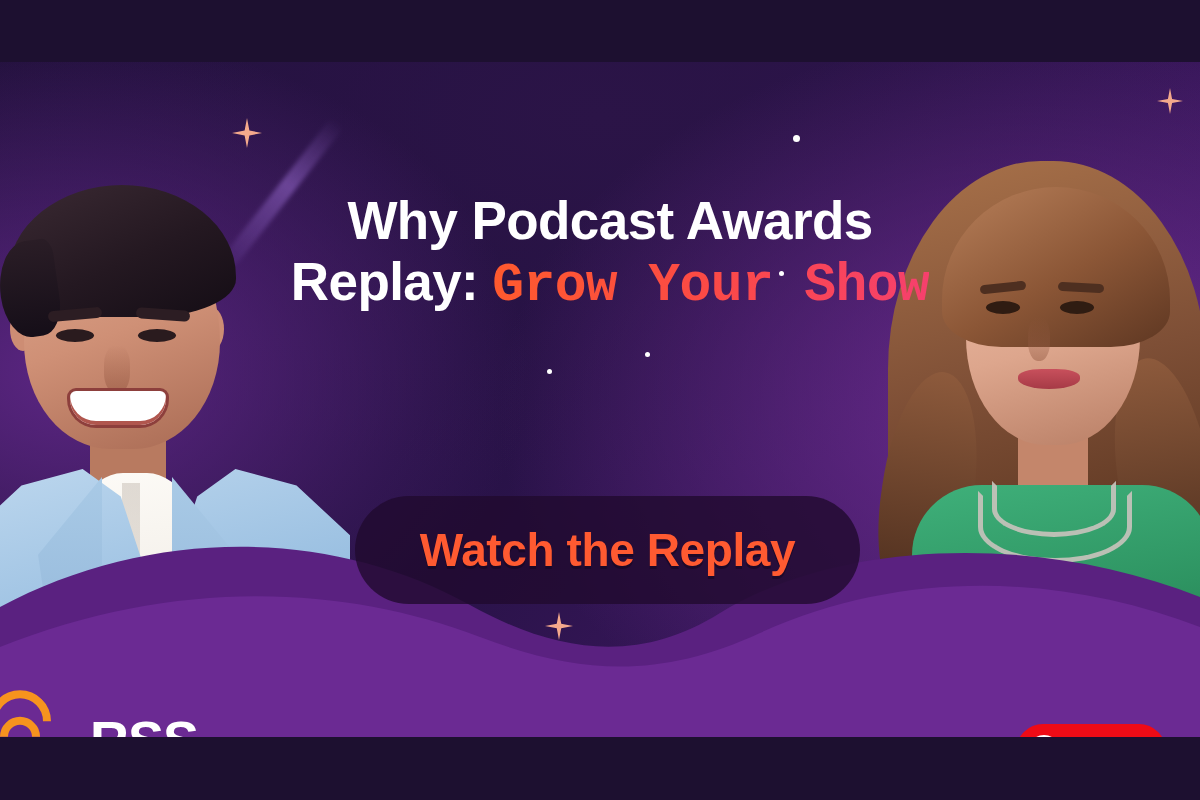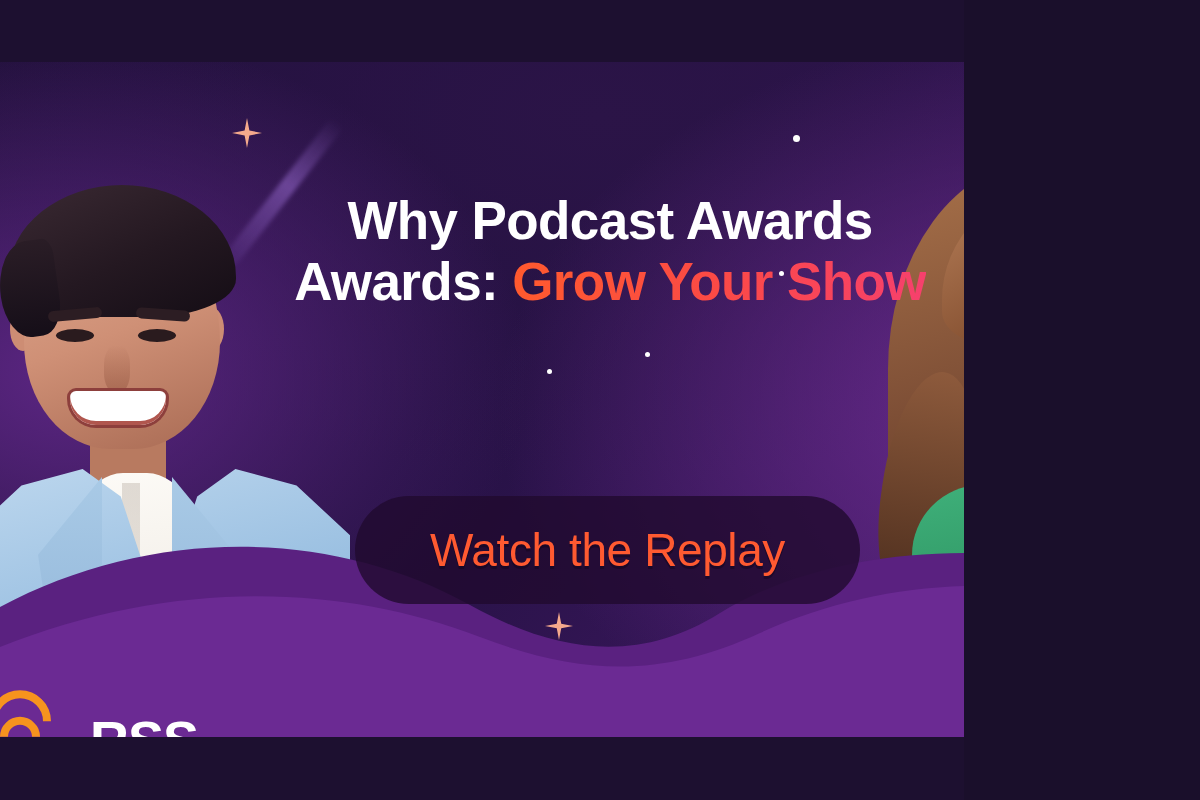--- a/index.html
+++ b/index.html
@@ -4,21 +4,21 @@
 <style>
   * { margin:0; padding:0; box-sizing:border-box; }
   html, body {
     width:1200px; height:800px; overflow:hidden;
     background:#1a0f2b;
     font-family:"Liberation Sans", sans-serif;
   }
 
   .stage {
     position:relative;
-    width:964px; height:800px;
+    width:1200px; height:800px;
     background:#b91c1c;
     overflow:hidden;
   }
 
   
   .bar-top, .bar-bottom {
     position:absolute; left:0; width:1200px;
     background:#1d1030; z-index:60;
   }
   .bar-top    { top:0;     height:62px; }
@@ -215,34 +215,34 @@
     position:absolute; left:250px; top:128px; width:720px;
     text-align:center; z-index:40;
     font-weight:700; font-size:53px; line-height:1.16;
     letter-spacing:-.6px;
   }
   .headline .ln { display:block; white-space:nowrap; }
   .w { color:#ffffff; }
   .g {
     background:linear-gradient(90deg,#ff5a2e 0%,#fb4a45 48%,#f6406d 100%);
     -webkit-background-clip:text; background-clip:text;
-    -webkit-text-fill-color:transparent; color:transparent;
+    -webkit-text-fill-color:transparent; color:transparent;font-family:Liberation Mono, monospace;
   }
 
   
   .cta {
     position:absolute; left:355px; top:434px;
     width:505px; height:108px;
     background:rgba(32,10,46,.80);
     border-radius:54px;
     display:flex; align-items:center; justify-content:center;
     z-index:42;
   }
   .cta-label {
-    font-weight:400; font-size:46px; color:#ff5a31;
+    font-weight:700; font-size:46px; color:#ff5a31;
     letter-spacing:-.4px;
     text-shadow:0 3px 0 rgba(20,6,30,.55);
   }
 
   
   .logo {
     position:absolute; left:18px; top:646px;
     display:flex; align-items:flex-end; z-index:45;
   }
   .rss-mark { position:relative; width:62px; height:58px; margin-right:10px; }
@@ -336,21 +336,21 @@
     <div class="dot" style="left:793px; top:73px;  width:7px; height:7px;"></div>
     <div class="dot" style="left:779px; top:209px; width:5px; height:5px;"></div>
     <div class="dot" style="left:547px; top:307px; width:5px; height:5px;"></div>
     <div class="dot" style="left:645px; top:290px; width:5px; height:5px;"></div>
 
     <div class="headline">
       <span class="ln">
         <span class="w">Why Podcast Awards</span>
       </span>
       <span class="ln">
-        <span class="w">Awards: </span><span class="g">Grow Your Show</span>
+        <span class="w">Replay: </span><span class="g">Grow Your Show</span>
       </span>
     </div>
 
     <div class="cta">
       <span class="cta-label">Watch the Replay</span>
     </div>
 
     <div class="logo">
       <div class="rss-mark">
         <div class="arc2"></div>

